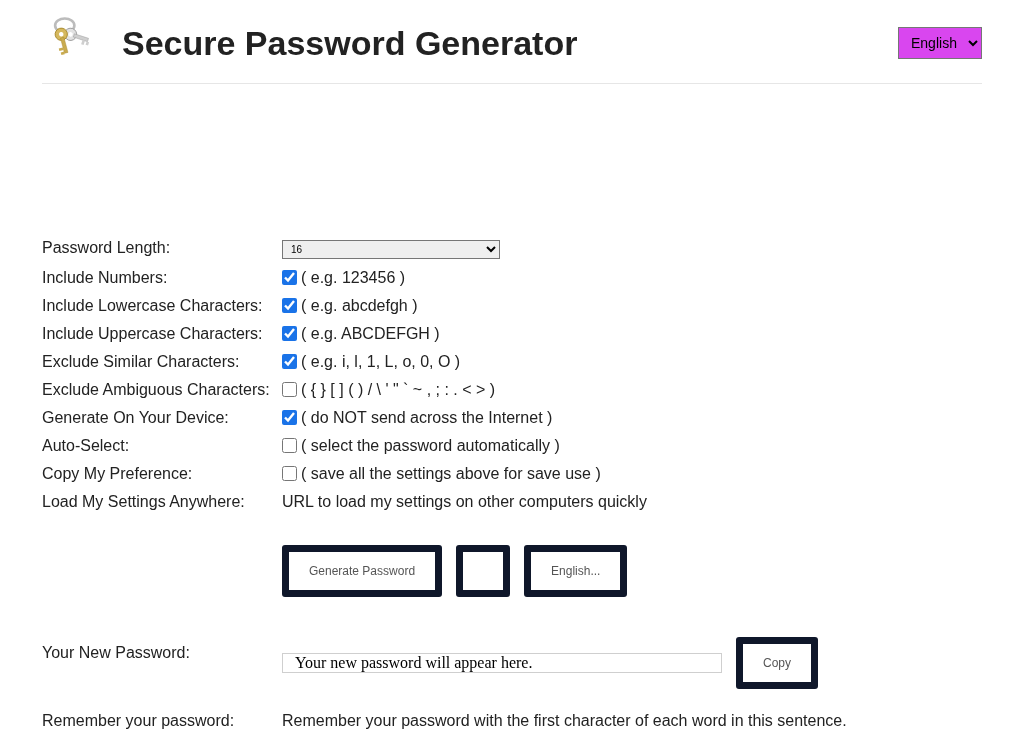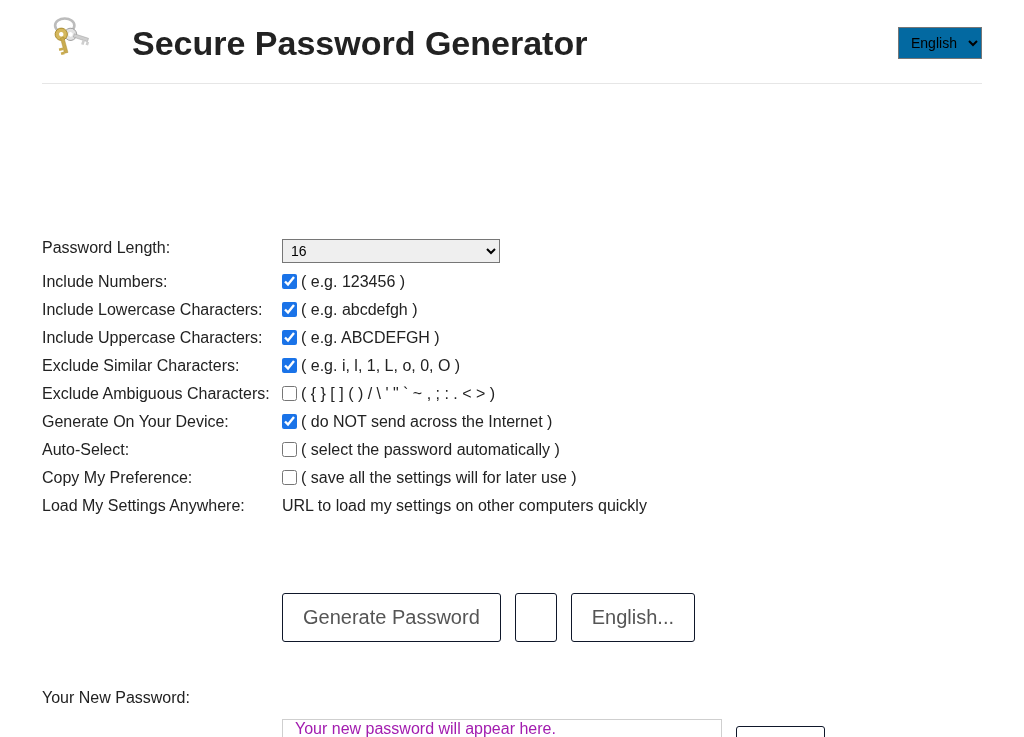--- a/index.html
+++ b/index.html
@@ -18,70 +18,70 @@
       display: flex;
       align-items: center;
       justify-content: space-between;
       padding-bottom: 12px;
       border-bottom: 1px solid #e6e6e6;
       margin-bottom: 150px;
     }
     .header-left {
       display: flex;
       align-items: center;
-      gap: 34px;
+      gap: 24px;
     }
     .keys-icon { width: 56px; height: 56px; flex-shrink: 0; }
     .title {
       font-size: 34px;
       font-weight: 700;
       color: #222;
     }
     .lang-select {
       font-size: 14px;
       padding: 6px 8px;
       border: 1px solid #767676;
-      background: #0369a1;
+      background: #d946ef;
     }
     table.form { width: 100%; border-collapse: collapse; }
     table.form td { padding: 5px 0; vertical-align: top; }
     table.form td:first-child { width: 240px; }
     .len-select {
-      font-size: 14px;
+      font-size: 10px;
       padding: 2px 4px;
       width: 218px;
       border: 1px solid #767676;
     }
     .chk {
       width: 15px;
       height: 15px;
       accent-color: #1a73e8;
       vertical-align: -2px;
       margin-right: 4px;
     }
     .hint { color: #222; }
     .btn {
-      border: 1px solid #0f172a;
+      border: 7px solid #0f172a;
       background: #fff;
       color: #555;
-      font-size: 20px;
+      font-size: 12px;
       padding: 12px 20px;
       border-radius: 3px;
       cursor: pointer;
-      margin-top: 44px;
     }
     .btn-small { width: 36px; }
     .btn-row { display: flex; gap: 14px; margin-top: 24px; margin-bottom: 30px; }
     .pw-row { display: flex; align-items: center; gap: 14px; }
     .pw-box {
       width: 440px;
       border: 1px solid #cfcfcf;
       padding: 0 12px;
-      color: #a21caf;
+      color: #000000;
       font-size: 16px;
+      font-family: Liberation Serif, serif;
     }
   </style>
 </head>
 <body>
 
 <div class="container">
 
   <div class="header">
     <div class="header-left">
       <svg class="keys-icon" viewBox="0 0 64 64">
@@ -144,21 +144,21 @@
     <tr>
       <td>Generate On Your Device:</td>
       <td><input type="checkbox" class="chk" checked="" style=""><span class="hint">( do NOT send across the Internet )</span></td>
     </tr>
     <tr>
       <td>Auto-Select:</td>
       <td><input type="checkbox" class="chk" style=""><span class="hint">( select the password automatically )</span></td>
     </tr>
     <tr>
       <td>Copy My Preference:</td>
-      <td><input type="checkbox" class="chk" style=""><span class="hint">( save all the settings will for later use )</span></td>
+      <td><input type="checkbox" class="chk" style=""><span class="hint">( save all the settings above for save use )</span></td>
     </tr>
     <tr>
       <td>Load My Settings Anywhere:</td>
       <td><span class="hint">URL to load my settings on other computers quickly</span></td>
     </tr>
     <tr>
       <td></td>
       <td>
         <div class="btn-row">
           <button class="btn">Generate Password</button>

